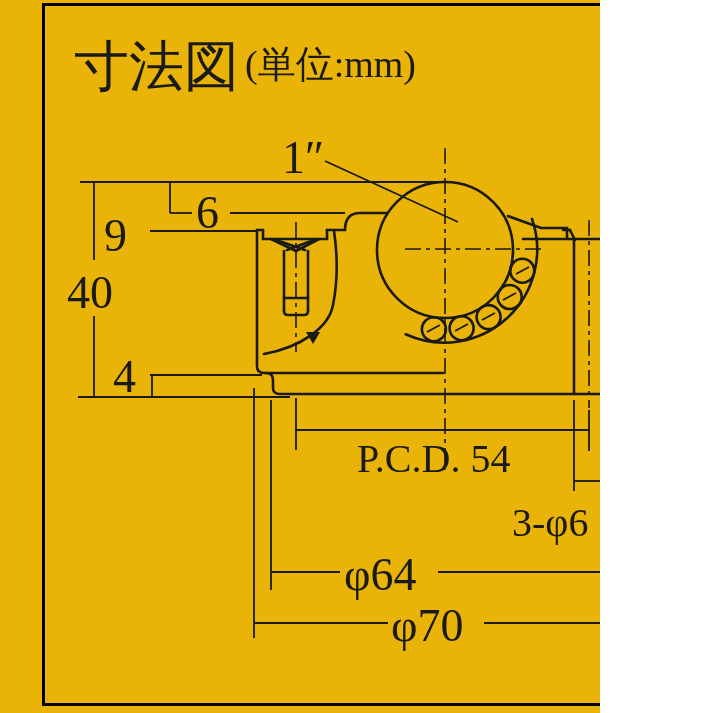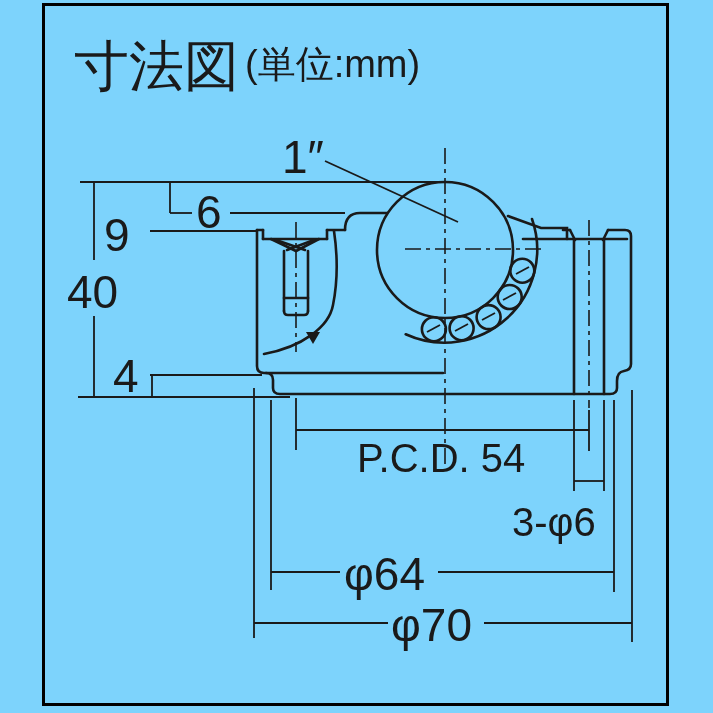--- a/index.html
+++ b/index.html
@@ -1,17 +1,17 @@
 <!DOCTYPE html>
 <html><head>
 <meta charset="utf-8">
 <style>
   html,body{margin:0;padding:0;background:#ffffff;}
-  .stage{position:relative;width:713px;height:713px;background:#7dd3fc;overflow:hidden;
-         font-family:Liberation Sans, sans-serif;}
+  .stage{position:relative;width:600px;height:713px;background:#eab308;overflow:hidden;
+         font-family:Liberation Serif, serif;}
   svg{display:block}
   text{fill:#1a1a1a;}
   .part  {stroke:#1a1a1a;stroke-width:2.6;fill:none;stroke-linecap:round;}
   .partf {fill:#1a1a1a;stroke:none;}
   .dim   {stroke:#1a1a1a;stroke-width:1.8;fill:none;stroke-linecap:butt;}
   .cl    {stroke:#1a1a1a;stroke-width:1.6;fill:none;stroke-dasharray:16 5 4 5;}
   .frame {stroke:#000000;stroke-width:3;fill:none;}
   .t-title{font-size:55px;}
   .t-unit {font-size:38px;}
   .t-dim  {font-size:46px;}

